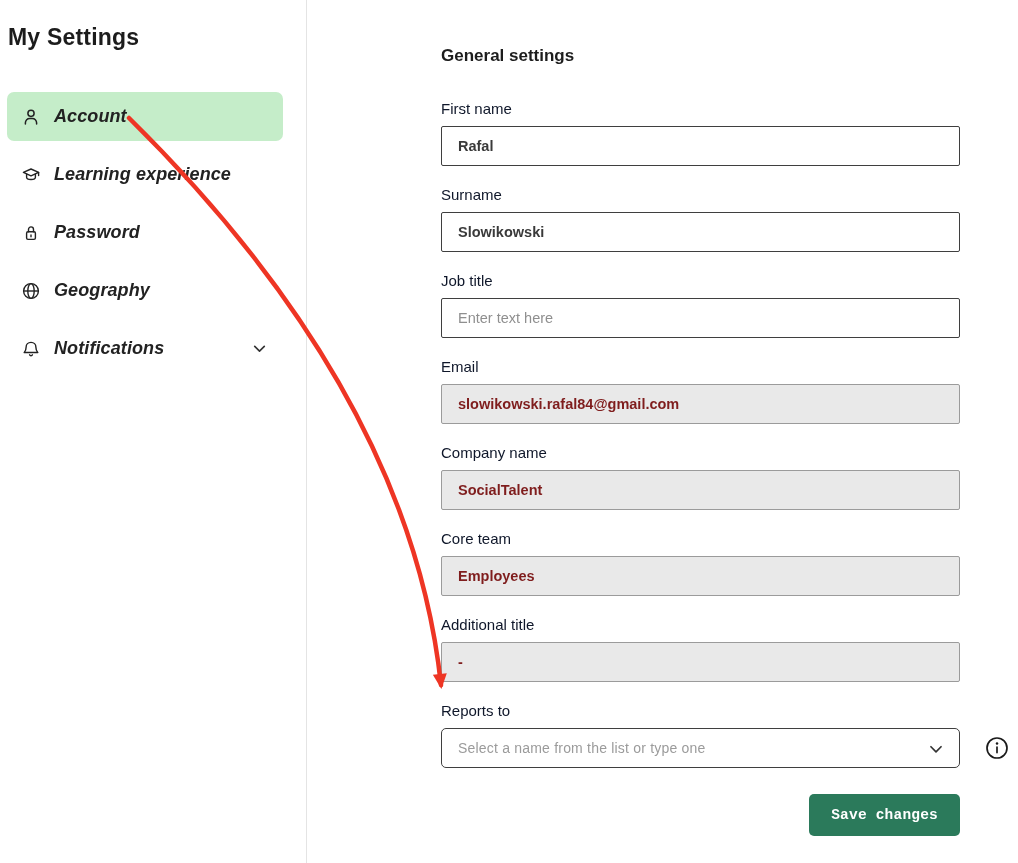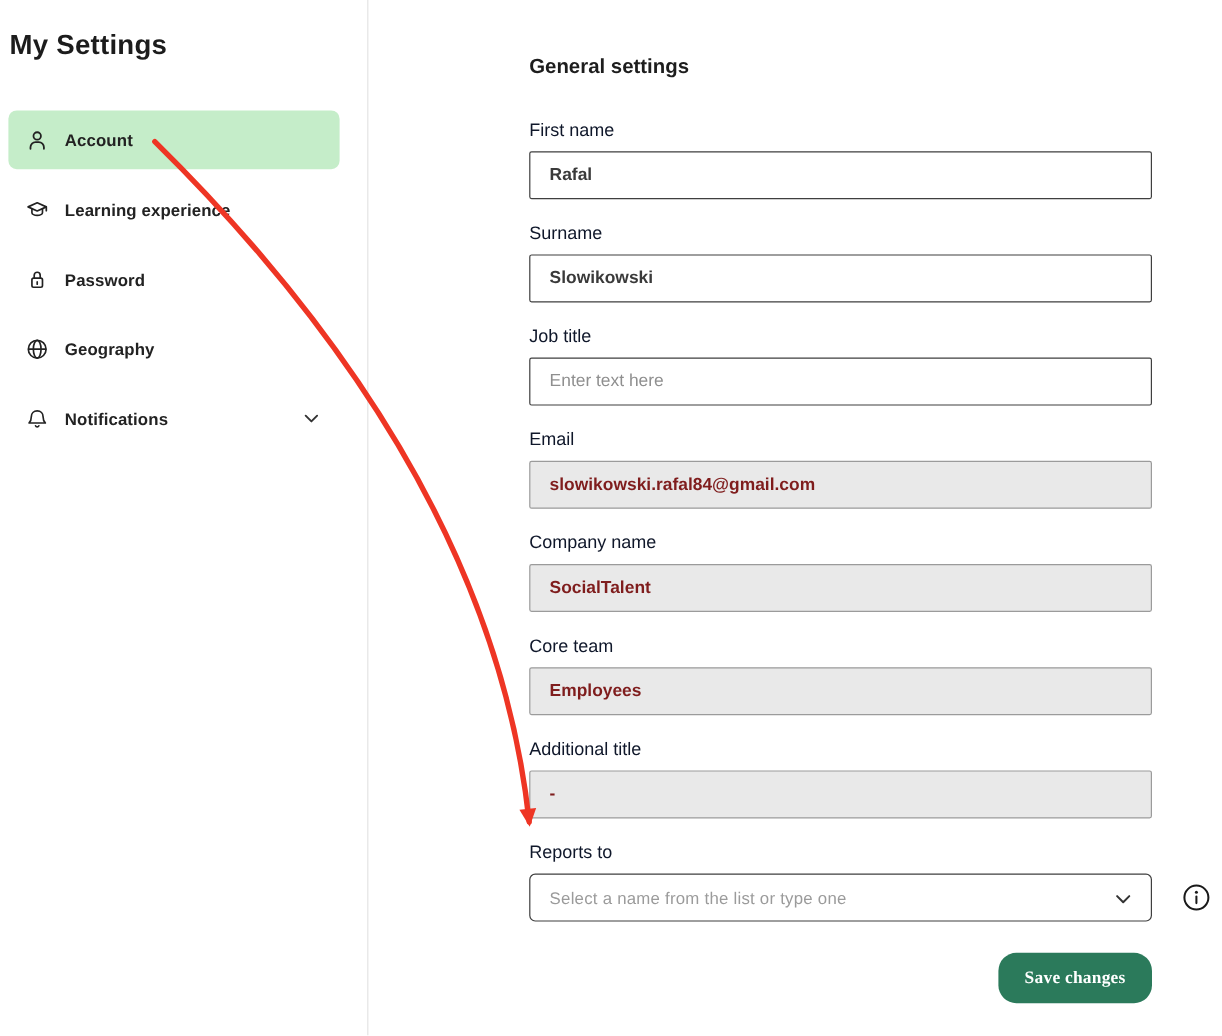--- a/index.html
+++ b/index.html
@@ -21,21 +21,21 @@
   }
   .nav{margin:41px 0 0 7px;width:276px;}
   .nav-item{
     display:flex;align-items:center;height:49px;border-radius:7px;
     padding:0 15px 0 14px;box-sizing:border-box;margin-bottom:9px;
     cursor:pointer;background:transparent;
   }
   .nav-item.active{background:#c5edc9;}
   .nav-icon{width:20px;height:20px;flex:0 0 20px;display:flex;align-items:center;justify-content:center;}
   .nav-icon svg{display:block;}
-  .nav-label{margin-left:13px;font-size:14px;font-weight:700;color:#222;letter-spacing:.1px;}
+  .nav-label{margin-left:13px;font-size:18px;font-weight:700;color:#222;letter-spacing:.1px;font-style:italic;}
   .nav-chevron{margin-left:auto;display:flex;align-items:center;}
   
   .main{
     position:absolute;left:308px;top:0;right:0;bottom:0;
     padding:45px 0 0 133px;box-sizing:border-box;
   }
   .main-heading{
     font-size:17px;font-weight:700;color:#1d1d1d;margin:0 0 34px 0;line-height:21px;
   }
   .field-group{width:519px;margin-bottom:20px;}
@@ -58,22 +58,22 @@
     border-radius:5px;background:#fff;display:flex;align-items:center;
     padding:0 16px;cursor:pointer;position:relative;
   }
   .dropdown-placeholder{font-size:14px;font-weight:400;color:#9b9b9b;letter-spacing:.2px;}
   .dropdown-chevron{position:absolute;right:14px;top:11px;}
   .info-icon{
     position:absolute;left:544px;top:8px;width:24px;height:24px;cursor:pointer;
   }
   .save-row{width:519px;display:flex;justify-content:flex-end;margin-top:26px;}
   .save-button{
-    height:42px;padding:0 22px;background:#2b7a5b;border:none;border-radius:15px;
-    color:#fff;font-family:Liberation Serif, serif;
+    height:42px;padding:0 22px;background:#2b7a5b;border:none;border-radius:5px;
+    color:#fff;font-family:Liberation Mono, monospace;
     font-size:14.5px;font-weight:700;cursor:pointer;letter-spacing:.2px;
   }
   
   .arrow-overlay{
     position:absolute;left:0;top:0;width:1018px;height:863px;
     pointer-events:none;z-index:9;
   }
 </style>
 </head>
 <body>

